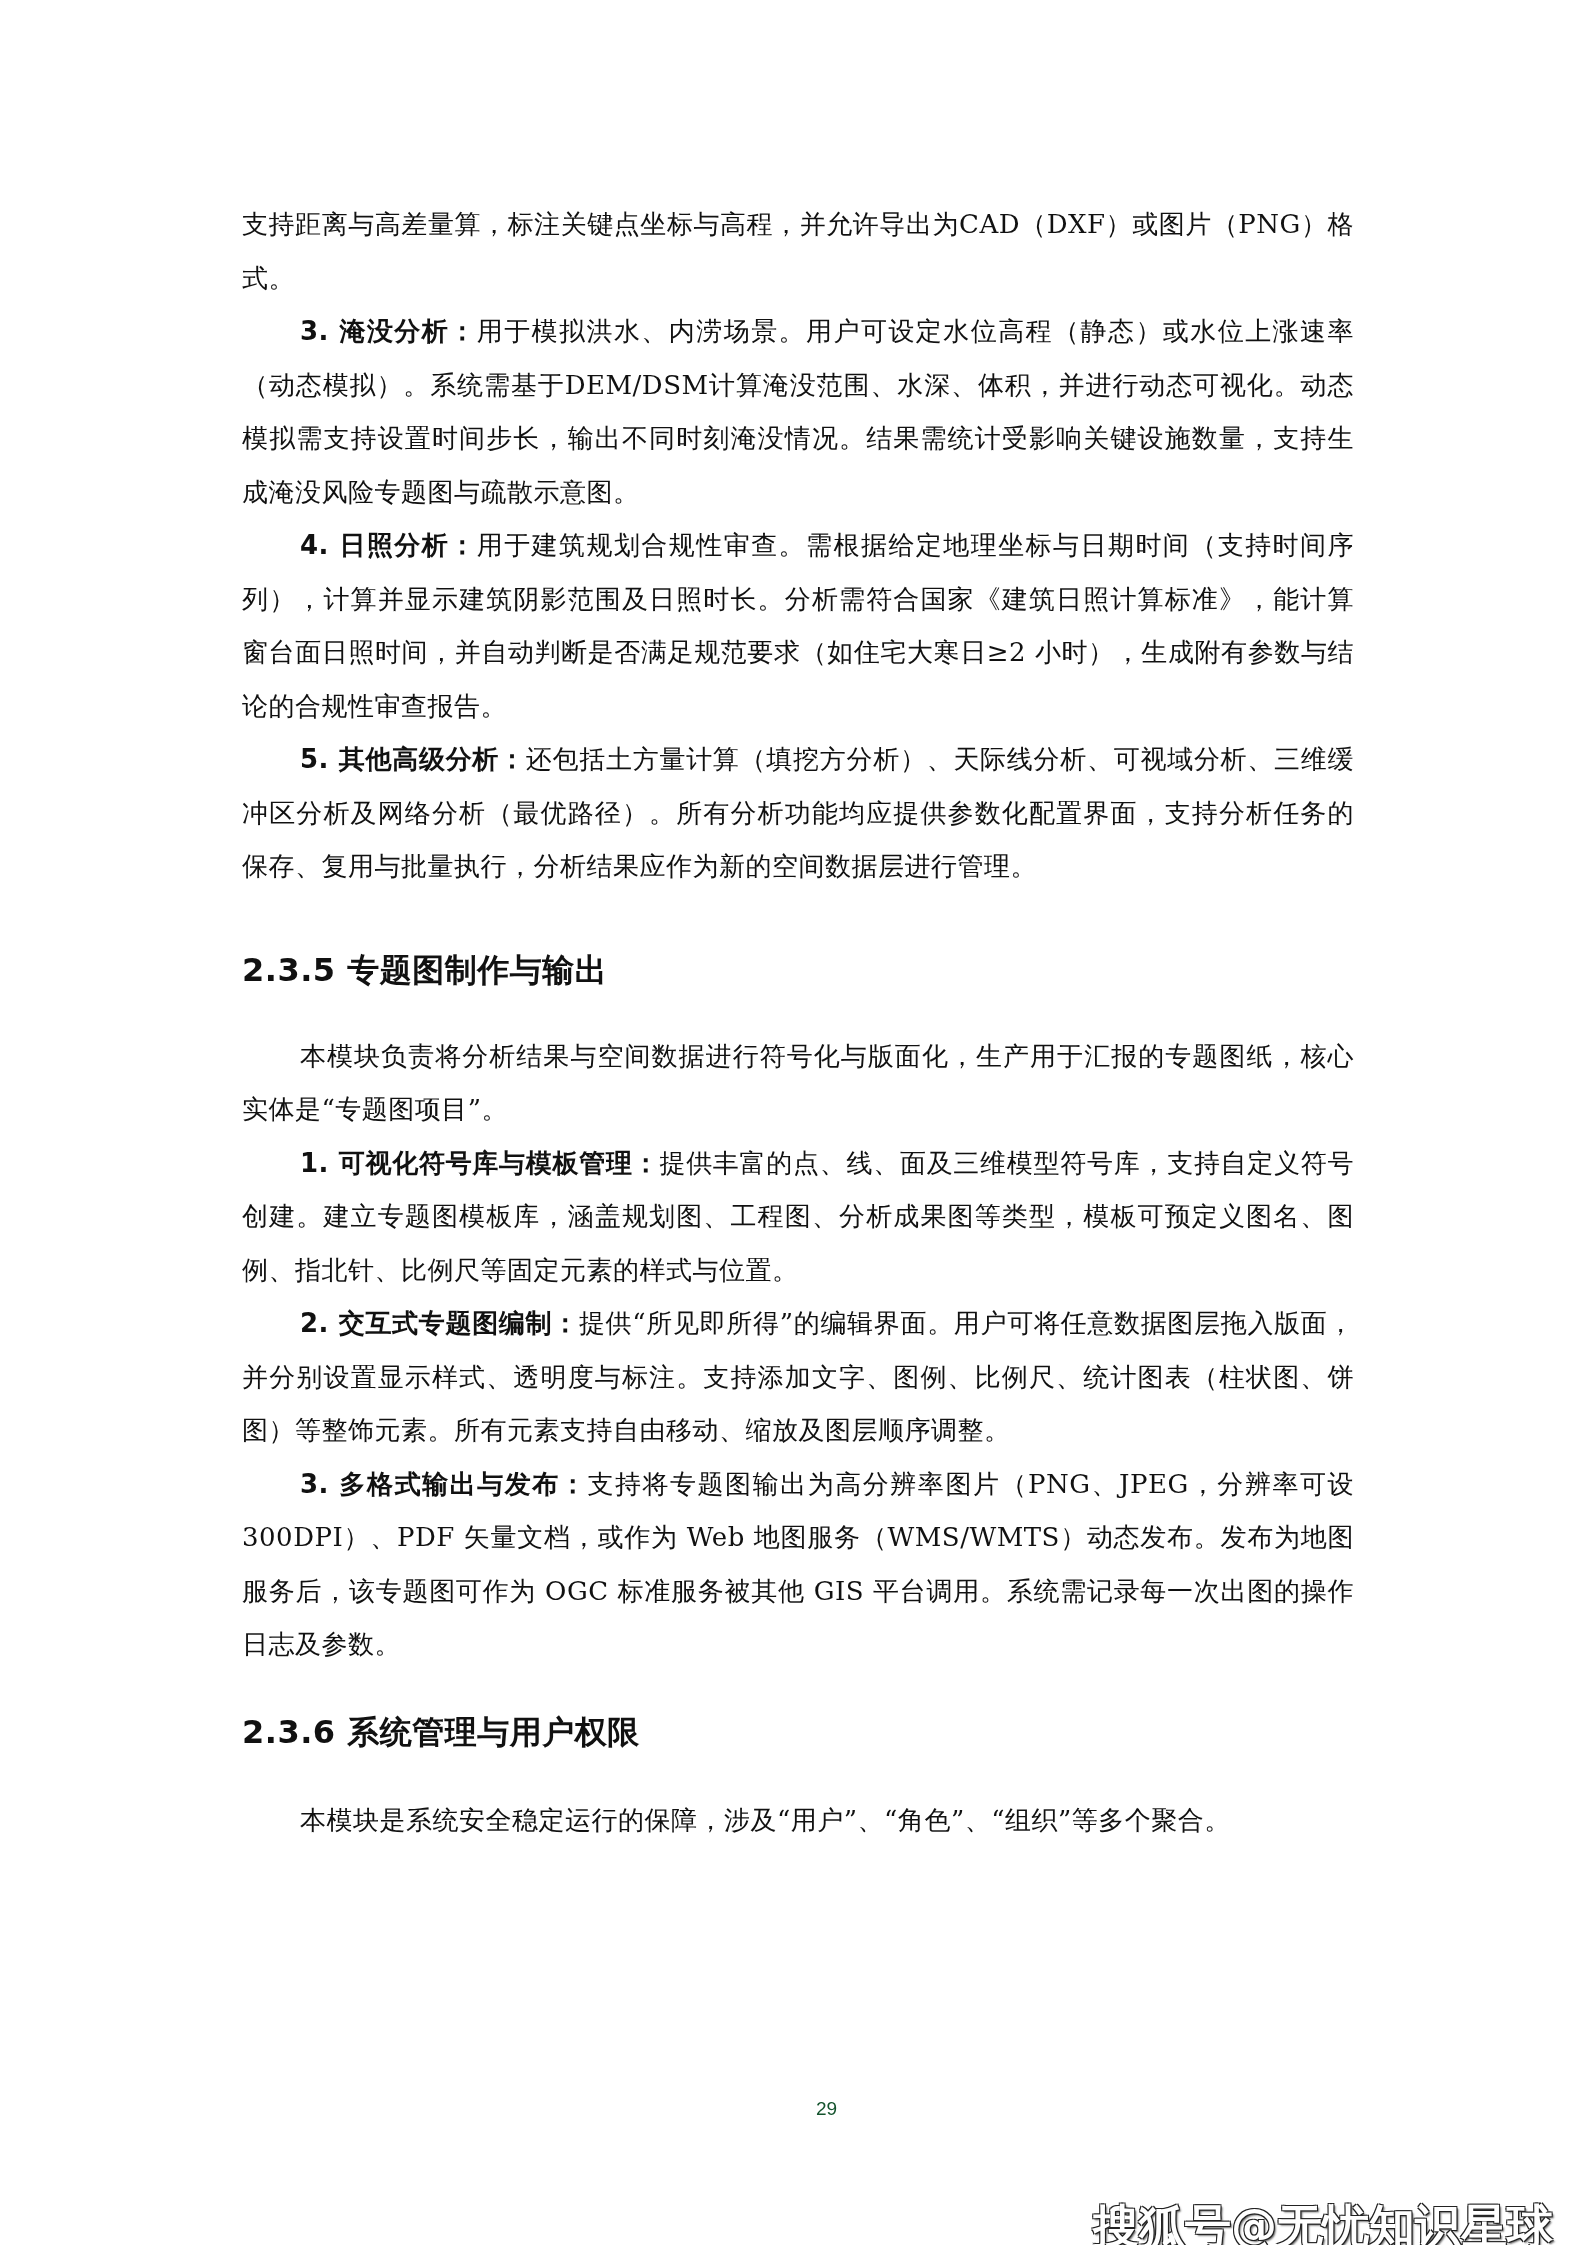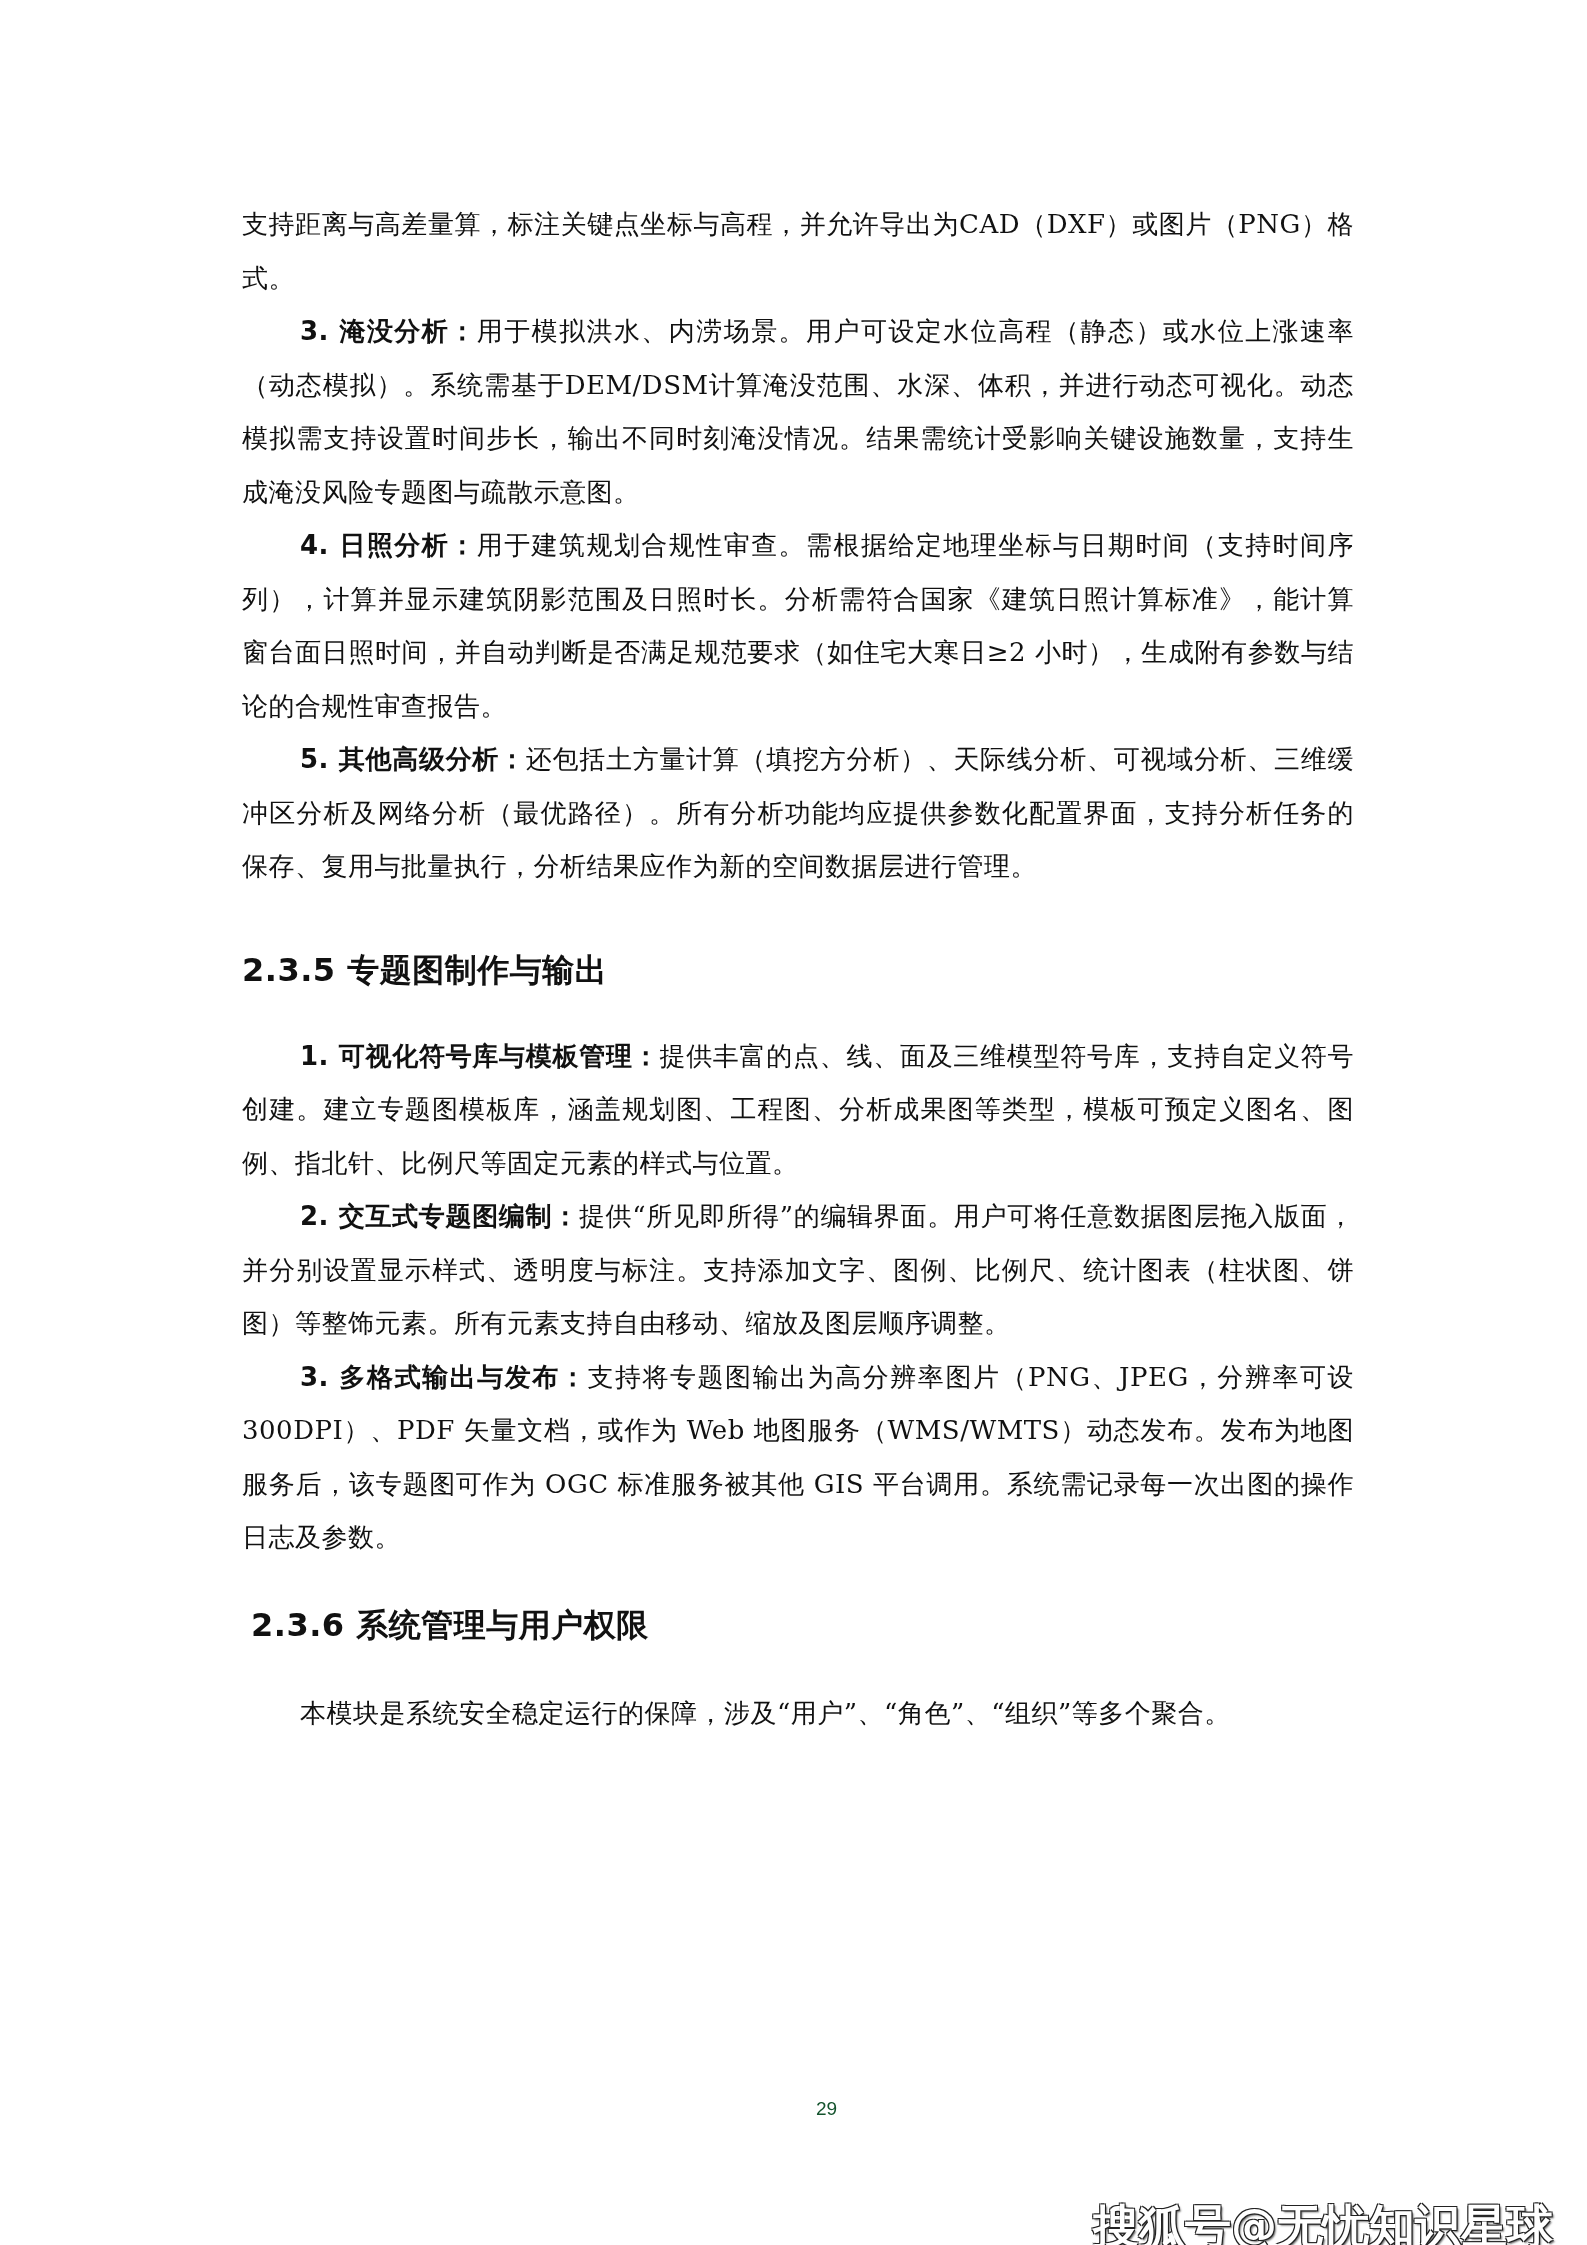--- a/index.html
+++ b/index.html
@@ -6,21 +6,21 @@
   body { width: 1587px; height: 2245px; position: relative; overflow: hidden;
          font-family: "DejaVu Serif", "Liberation Serif", serif; color: #111; }
   .page { position: absolute; left: 0; top: 0; width: 1587px; height: 2245px; }
   .content { position: absolute; left: 242px; top: 198px; width: 1112px; }
   p { margin: 0; font-size: 26px; line-height: 53.5px; text-align: justify; text-align-last: left; letter-spacing: 0.5px; }
   .indent { text-indent: 58px; }
   .lead { font-weight: bold; font-family: "DejaVu Sans", "Liberation Sans", sans-serif; }
   h2 { margin: 0; font-family: "DejaVu Sans", "Liberation Sans", sans-serif; font-weight: bold;
        font-size: 32px; line-height: 40px; letter-spacing: 0.5px; }
   .h-235 { margin-top: 56px; margin-bottom: 40px; }
-  .h-236 { margin-top: 40px; margin-bottom: 42px; margin-left: 9px; }
+  .h-236 { margin-top: 40px; margin-bottom: 42px; }
   .page-number { position: absolute; left: 816px; top: 2098px; font-size: 19px;
                  font-family: "Liberation Sans", sans-serif; color: #14532d; }
   .watermark { position: absolute; right: 34px; top: 2196px; font-size: 46px;
                font-family: "DejaVu Sans", "Liberation Sans", sans-serif; color: #fff; font-weight: bold;
                text-shadow: 1px 1px 0 #222, -1px -1px 0 #222, 1px -1px 0 #222, -1px 1px 0 #222, 2px 2px 2px rgba(0,0,0,0.6); }
 </style>
 </head>
 <body>
 
 <div class="page">
@@ -37,20 +37,21 @@
     <p class="indent">
       <span class="lead">4. 日照分析：</span><span>用于建筑规划合规性审查。需根据给定地理坐标与日期时间（支持时间序列），计算并显示建筑阴影范围及日照时长。分析需符合国家《建筑日照计算标准》，能计算窗台面日照时间，并自动判断是否满足规范要求（如住宅大寒日≥2 小时），生成附有参数与结论的合规性审查报告。</span>
     </p>
 
     <p class="indent">
       <span class="lead">5. 其他高级分析：</span><span>还包括土方量计算（填挖方分析）、天际线分析、可视域分析、三维缓冲区分析及网络分析（最优路径）。所有分析功能均应提供参数化配置界面，支持分析任务的保存、复用与批量执行，分析结果应作为新的空间数据层进行管理。</span>
     </p>
 
     <h2 class="h-235">2.3.5 专题图制作与输出</h2>
 
+    <p class="indent">本模块负责将分析结果与空间数据进行符号化与版面化，生产用于汇报的专题图纸，核心实体是“专题图项目”。</p>
 
     <p class="indent">
       <span class="lead">1. 可视化符号库与模板管理：</span><span>提供丰富的点、线、面及三维模型符号库，支持自定义符号创建。建立专题图模板库，涵盖规划图、工程图、分析成果图等类型，模板可预定义图名、图例、指北针、比例尺等固定元素的样式与位置。</span>
     </p>
 
     <p class="indent">
       <span class="lead">2. 交互式专题图编制：</span><span>提供“所见即所得”的编辑界面。用户可将任意数据图层拖入版面，并分别设置显示样式、透明度与标注。支持添加文字、图例、比例尺、统计图表（柱状图、饼图）等整饰元素。所有元素支持自由移动、缩放及图层顺序调整。</span>
     </p>
 
     <p class="indent">

